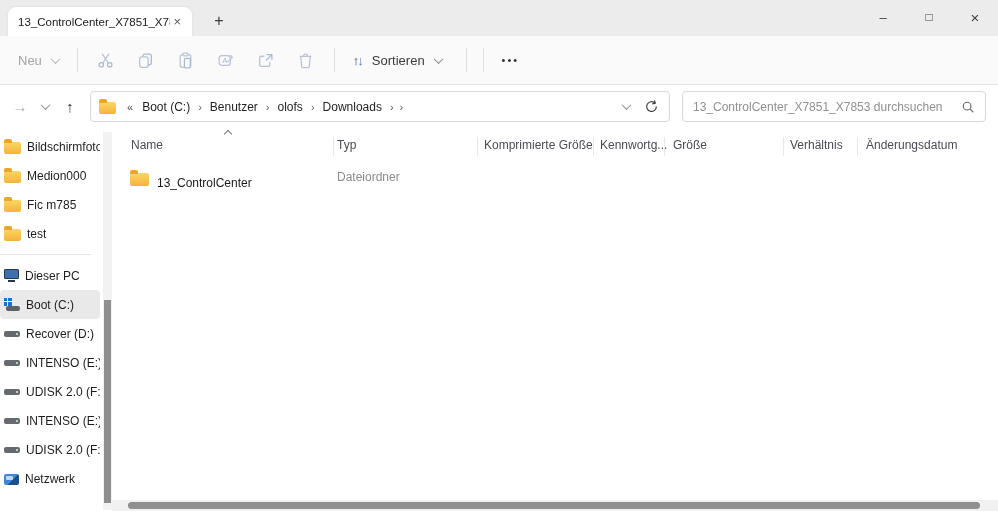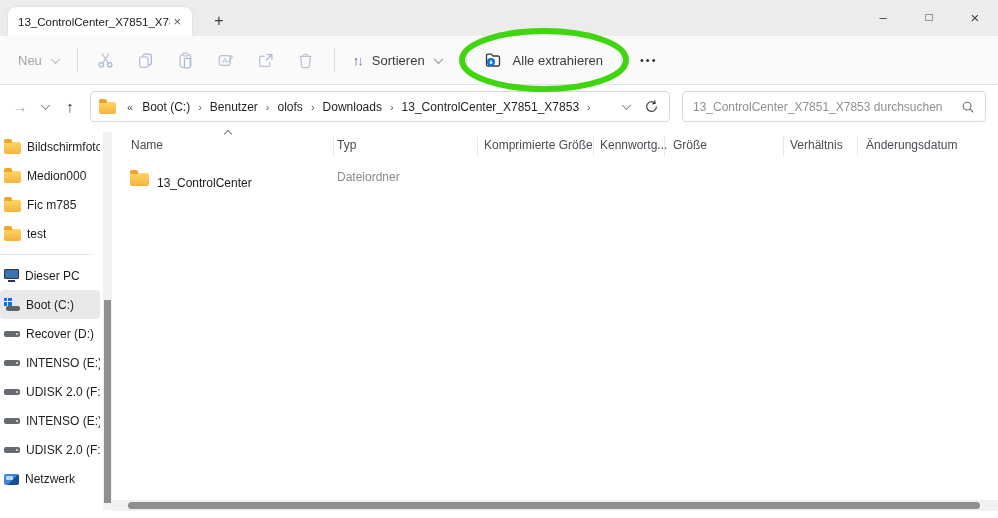--- a/index.html
+++ b/index.html
@@ -179,33 +179,20 @@
     </div>
 
     <div class="tb-sep"></div>
     <div class="tbtn">
       <span class="glyph-updown"><span class="up-g">↑</span><span class="down-g">↓</span></span>
       <span>Sortieren</span>
       <span class="chev"></span>
     </div>
 
     <div class="tb-sep" style="margin-left:14px"></div>
-    <div class="extract-wrap">
-      <div class="tbtn">
-        <svg width="18" height="16" viewBox="0 0 18 16">
-          <path d="M1.5 4 V12.5 a1.5 1.5 0 0 0 1.5 1.5 H13 a1.5 1.5 0 0 0 1.5 -1.5 V5.5 A1.5 1.5 0 0 0 13 4 H8 L6.5 2.2 H3 A 1.5 1.5 0 0 0 1.5 4 Z" fill="none" stroke="#3a3a3a" stroke-width="1.3"></path>
-          <circle cx="6" cy="10" r="4" fill="#0f6fd6"></circle>
-          <path d="M6 8 V11.4 M4.6 10.2 L6 11.7 L7.4 10.2" fill="none" stroke="#fff" stroke-width="1.1"></path>
-        </svg>
-        <span>Alle extrahieren</span>
-      </div>
-      <svg class="hl-ellipse-svg" width="176" height="68" viewBox="0 0 176 68">
-        <ellipse cx="88" cy="34" rx="82" ry="29" fill="none" stroke-width="6" stroke="#3fd60f"></ellipse>
-      </svg>
-    </div>
     <div class="tb-sep"></div>
     <div class="tbtn">
       <span class="more-dots">•••</span>
     </div>
   </div>
 
   <div class="addr-row">
     <div style="width:6px"></div>
     <div class="nav-btn disabled">→</div>
     <div class="nav-btn small">
@@ -218,21 +205,20 @@
       <div class="crumbs">
         <span class="crumb-sep crumb-prefix">«</span>
         <span class="crumb">Boot (C:)</span>
         <span class="crumb-sep">›</span>
         <span class="crumb">Benutzer</span>
         <span class="crumb-sep">›</span>
         <span class="crumb">olofs</span>
         <span class="crumb-sep">›</span>
         <span class="crumb">Downloads</span>
         <span class="crumb-sep">›</span>
-        <span class="crumb">13_ControlCenter_X7851_X7853</span>
         <span class="crumb-sep">›</span>
       </div>
       <div class="addr-tools">
         <span class="chev"></span>
         <svg width="15" height="15" viewBox="0 0 16 16">
           <path d="M13.2 8 a5.2 5.2 0 1 1 -1.6 -3.7" fill="none" stroke="#3c3c3c" stroke-width="1.3"></path>
           <path d="M11.2 1.6 L11.9 4.5 L8.9 5.1" fill="none" stroke="#3c3c3c" stroke-width="1.3"></path>
         </svg>
       </div>
     </div>

